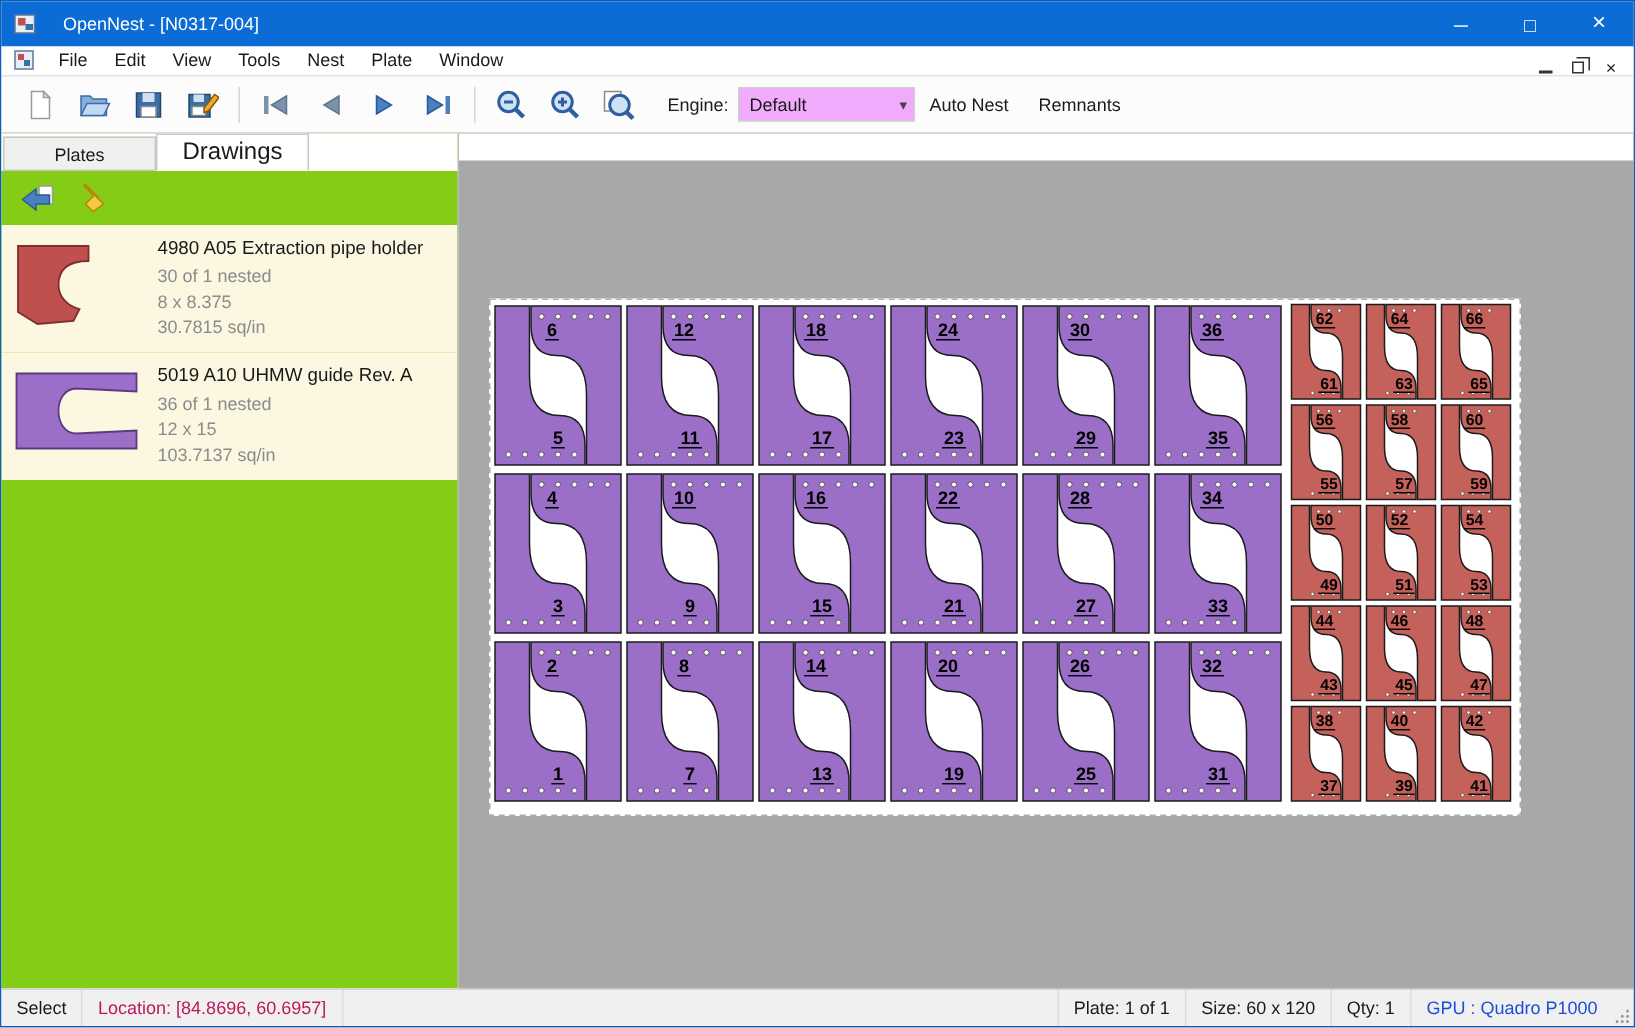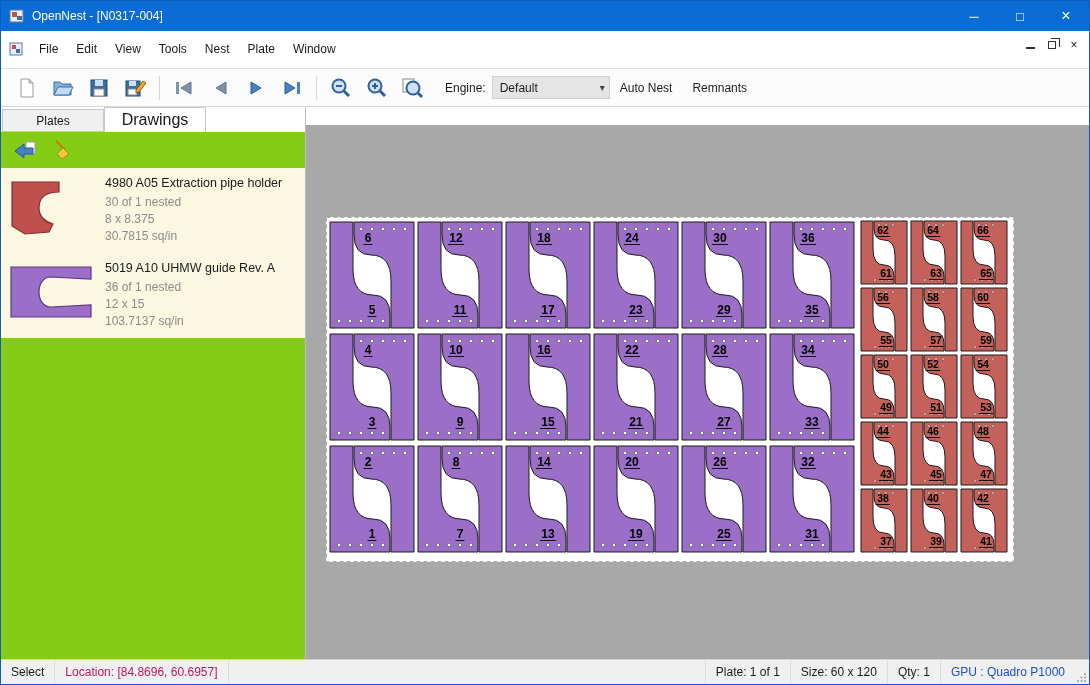--- a/index.html
+++ b/index.html
@@ -3,41 +3,41 @@
 <meta charset="utf-8">
 <style>
   *{margin:0;padding:0;box-sizing:border-box}
   html,body{width:1090px;height:685px;overflow:hidden}
   body{font-family:"Liberation Sans",sans-serif;font-size:12px;color:#1a1a1a;background:#fff}
   .window{width:1090px;height:685px;display:flex;flex-direction:column;border:1px solid #0a5fbe}
 
   
   .titlebar{height:30px;background:#0a6cd4;display:flex;align-items:center;color:#fff;flex:0 0 auto}
   .titlebar .app-icon{margin-left:8px;display:flex}
-  .titlebar .title{margin-left:7px;font-size:12px}
+  .titlebar .title{margin-left:17px;font-size:12px}
   .winbtns{margin-left:auto;display:flex;height:30px}
   .winbtn{width:46px;height:30px;display:flex;align-items:center;justify-content:center;font-size:13px;cursor:default}
   .winbtn.close{font-size:16px}
 
   
-  .menubar{height:38px;background:#fff;display:flex;align-items:center;border-bottom:1px solid #e3e3e3;flex:0 0 auto;position:relative}
+  .menubar{height:20px;background:#fff;display:flex;align-items:center;border-bottom:1px solid #e3e3e3;flex:0 0 auto;position:relative}
   .mdi-doc{margin:0 6px 0 8px;display:flex}
   .menu-item{padding:0 9px;line-height:27px;cursor:default}
   .mdi-controls{position:absolute;right:4px;top:0;height:27px;display:flex;align-items:center}
   .mdi-btn{width:22px;height:20px;display:flex;align-items:center;justify-content:center;color:#222;font-size:12px}
   .g-min{width:9px;height:2px;background:#333;display:inline-block;margin-top:6px}
   .g-res{width:8px;height:8px;border:1px solid #333;display:inline-block;position:relative;background:#fff}
   .g-res::before{content:"";position:absolute;top:-4px;left:2px;width:8px;height:8px;border:1px solid #333;border-left:none;border-bottom:none}
 
   
   .toolbar{height:38px;background:#fcfcfc;border-bottom:1px solid #d8d8d8;display:flex;align-items:center;padding-left:8px;flex:0 0 auto}
   .tbtn{width:36px;height:32px;display:flex;align-items:center;justify-content:center;cursor:default}
   .tsep{width:1px;height:24px;background:#d6d6d6;margin:0 6px}
   .engine-label{font-weight:normal;margin:0 6px 0 14px}
-  .combo{width:118px;height:23px;background:#e5e5e5;border:1px solid #cfcfcf;display:flex;align-items:center;padding:0 4px 0 7px}
+  .combo{width:118px;height:23px;background:#f0abfc;border:1px solid #cfcfcf;display:flex;align-items:center;padding:0 4px 0 7px}
   .combo-arrow{margin-left:auto;font-size:10px;color:#444}
   .tool-text{padding:0 10px;line-height:32px;cursor:default}
 
   
   .content{flex:1 1 auto;display:flex;min-height:0}
   .left-panel{width:305px;background:#84cc16;border-right:1px solid #bdbdbd;display:flex;flex-direction:column}
   .tabs{height:25px;display:flex;background:#fff;padding-left:1px;flex:0 0 auto}
   .tab{width:102px;text-align:center;line-height:22px;border:1px solid #c8c8c8;background:#f0f0f0;margin-top:2px;cursor:default}
   .tab.active{background:#fff;margin-top:0;line-height:24px;border-bottom:1px solid #fff;font-size:16px}
   .panel-toolbar{height:36px;display:flex;align-items:center;padding-left:8px;gap:6px;flex:0 0 auto}

